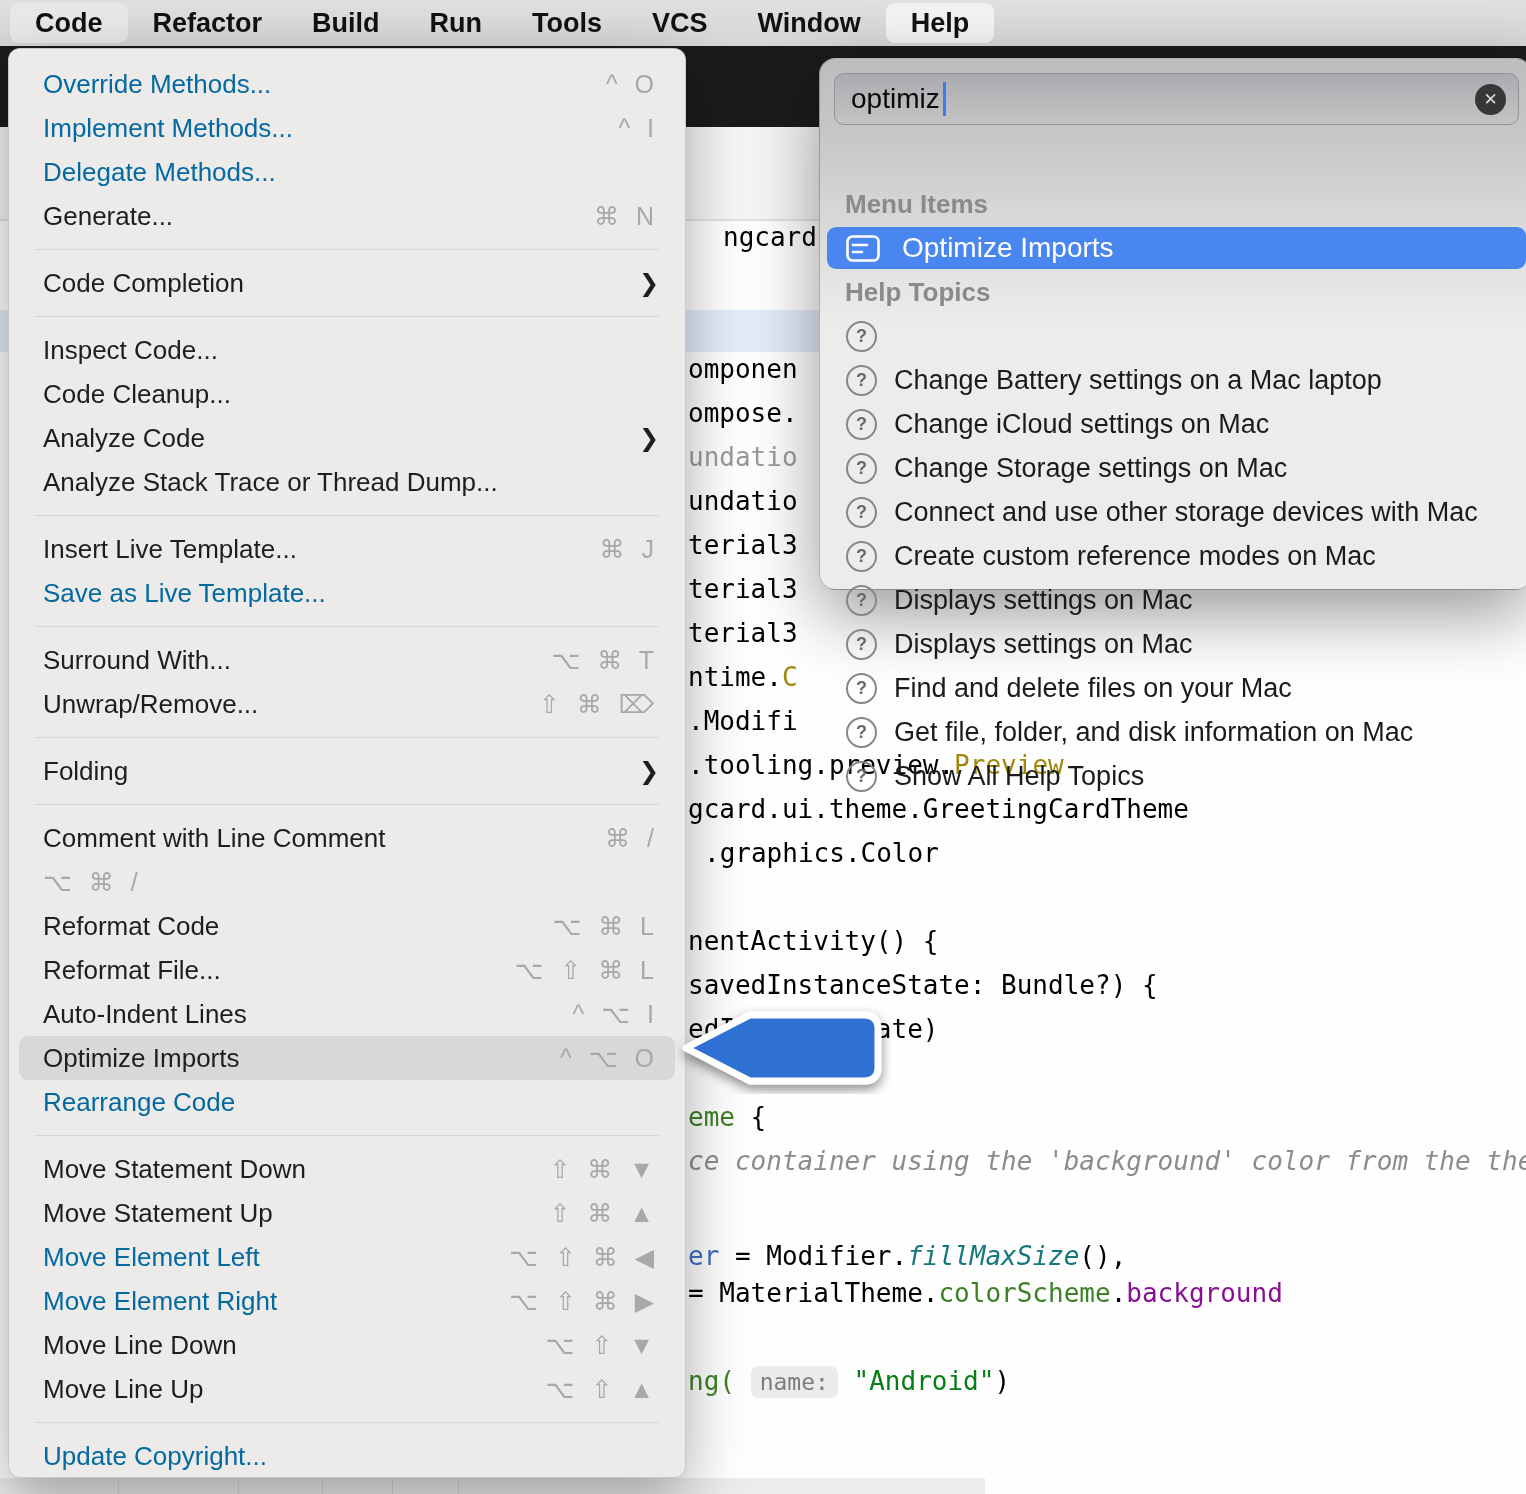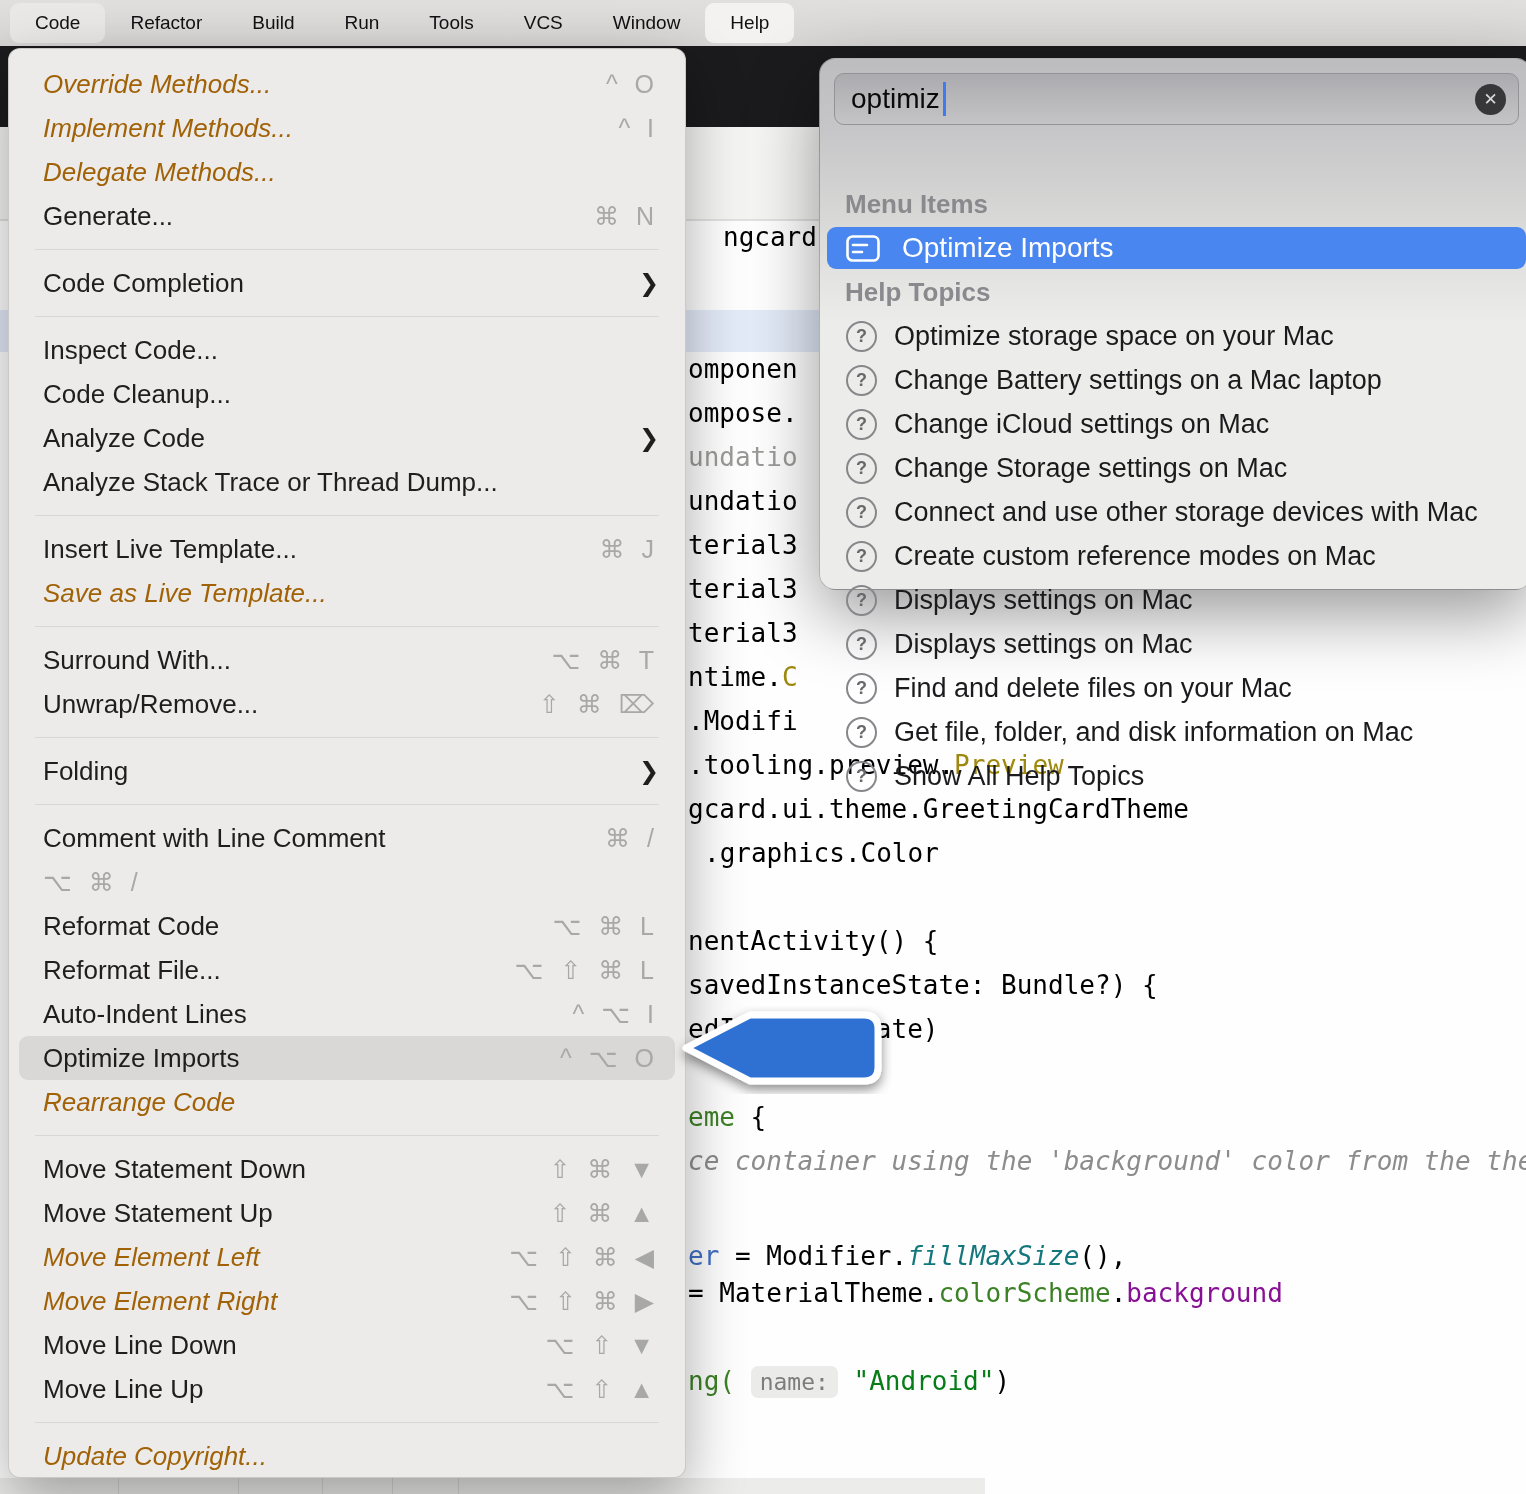--- a/index.html
+++ b/index.html
@@ -4,21 +4,21 @@
 <style>
   html,body{margin:0;padding:0;background:#ffffff;}
   .screen{position:relative;width:1526px;height:1494px;overflow:hidden;
           font-family:"Liberation Sans","DejaVu Sans",sans-serif;background:#ffffff;}
 
   
   .menubar{position:absolute;left:0;top:0;width:1526px;height:46px;
            background:linear-gradient(#e0dfde,#d7d6d5);display:flex;align-items:center;
            padding-left:10px;z-index:10;}
   .mb-item{height:40px;margin-top:0;display:flex;align-items:center;padding:0 25px;
-           font-size:19px;color:#111113;border-radius:9px;white-space:nowrap;}
+           font-size:27px;color:#111113;border-radius:9px;white-space:nowrap;font-weight:bold;}
   .mb-item.open-dim{background:#e9e8e6;}
   .mb-item.open{background:#f3f2f0;}
 
   
   .titlebar-strip{position:absolute;left:0;top:46px;width:1526px;height:81px;background:#1b1b1d;z-index:1;}
   .tabstrip{position:absolute;left:0;top:127px;width:1526px;height:92px;background:#f5f5f3;z-index:1;}
   .tab-hairline{position:absolute;left:0;top:219px;width:1526px;height:2px;background:#e1e1df;z-index:2;}
   .editor-bg{position:absolute;left:0;top:221px;width:1526px;height:1273px;background:#fefefe;z-index:0;}
   .current-line-band{position:absolute;left:0;top:310px;width:1526px;height:42px;background:#e3ebf8;z-index:2;}
   .bottom-strip{position:absolute;left:0;top:1478px;width:985px;height:16px;background:#ececea;z-index:4;}
@@ -38,21 +38,21 @@
   .c-purple{color:#871094;}
   .c-blue{color:#3f6ec4;}
   .c-hint{background:#ebebe9;color:#7d7d7b;border-radius:7px;padding:3px 9px;font-size:23px;}
 
   
   .code-menu{position:absolute;left:8px;top:48px;width:678px;height:1430px;z-index:20;
              background:#ecebe9;border:1px solid rgba(0,0,0,0.14);border-radius:12px;
              box-shadow:0 22px 60px rgba(0,0,0,0.33);box-sizing:border-box;padding-top:13px;}
   .menu-row{height:44px;display:flex;align-items:center;padding:0 26px 0 34px;font-size:26px;}
   .menu-row .lbl{flex:1;color:#1e1e1e;white-space:nowrap;}
-  .menu-row.disabled .lbl{color:#a16207;font-style:italic;}
+  .menu-row.disabled .lbl{color:#0369a1;}
   .menu-row .sc{color:#a8a8a6;font-size:25px;letter-spacing:5px;white-space:nowrap;}
   .menu-row .sub{color:#1e1e1e;font-size:24px;font-weight:600;}
   .menu-row.selected{background:#d9d8d6;border-radius:9px;margin:0 10px;padding:0 16px 0 24px;}
   .menu-sep{height:1px;background:#d8d7d5;margin:11px 26px;}
 
   
   .help-popup{position:absolute;left:787px;top:58px;width:713px;height:532px;z-index:30;
               border-radius:16px;border:1px solid rgba(0,0,0,0.25);box-sizing:border-box;
               background:linear-gradient(180deg,#bdbdc0 0px,#c6c6c8 70px,#dcdcda 180px,#ececea 265px,#ececea 100%);
               box-shadow:0 24px 70px rgba(0,0,0,0.4);margin-left:32px;}
@@ -267,21 +267,20 @@
           <line x1="7" y1="10" x2="21" y2="10" stroke="#ffffff" stroke-width="2.6" stroke-linecap="round"></line>
           <line x1="7" y1="17" x2="16" y2="17" stroke="#ffffff" stroke-width="2.6" stroke-linecap="round"></line>
         </svg>
       </span>
       <span>Optimize Imports</span>
     </div>
     <div class="pop-header" style="top:218px">Help Topics</div>
     <div id="topics">
         <div class="topic-row" style="top: 255px;">
           <span class="topic-icon">?</span>
-          <span class="topic-lbl">Optimize storage space on your Mac</span>
         </div>
         <div class="topic-row" style="top: 299px;">
           <span class="topic-icon">?</span>
           <span class="topic-lbl">Change Battery settings on a Mac laptop</span>
         </div>
         <div class="topic-row" style="top: 343px;">
           <span class="topic-icon">?</span>
           <span class="topic-lbl">Change iCloud settings on Mac</span>
         </div>
         <div class="topic-row" style="top: 387px;">

